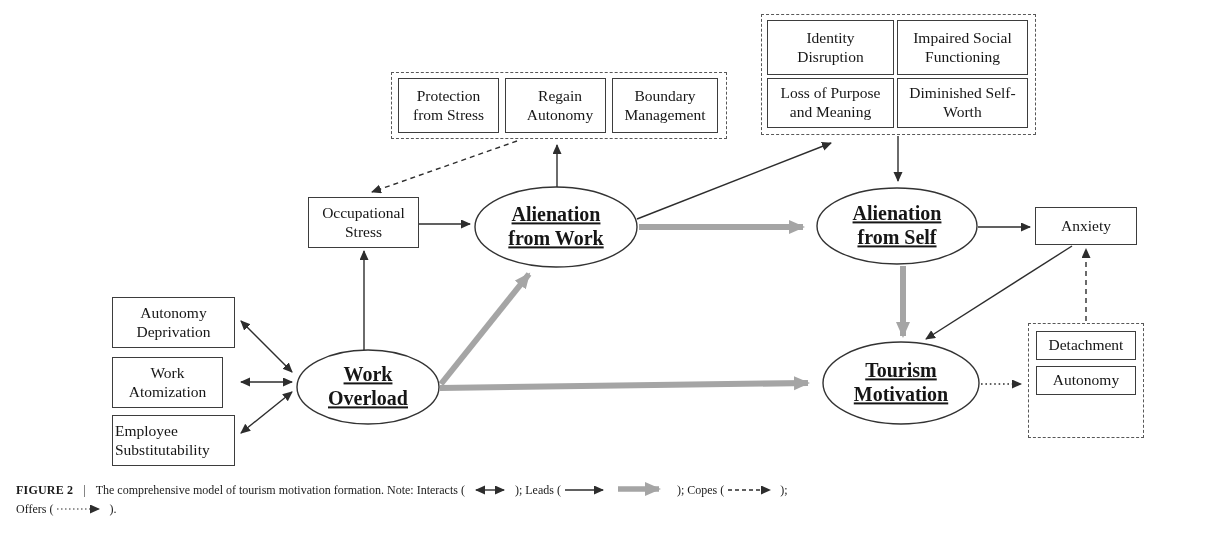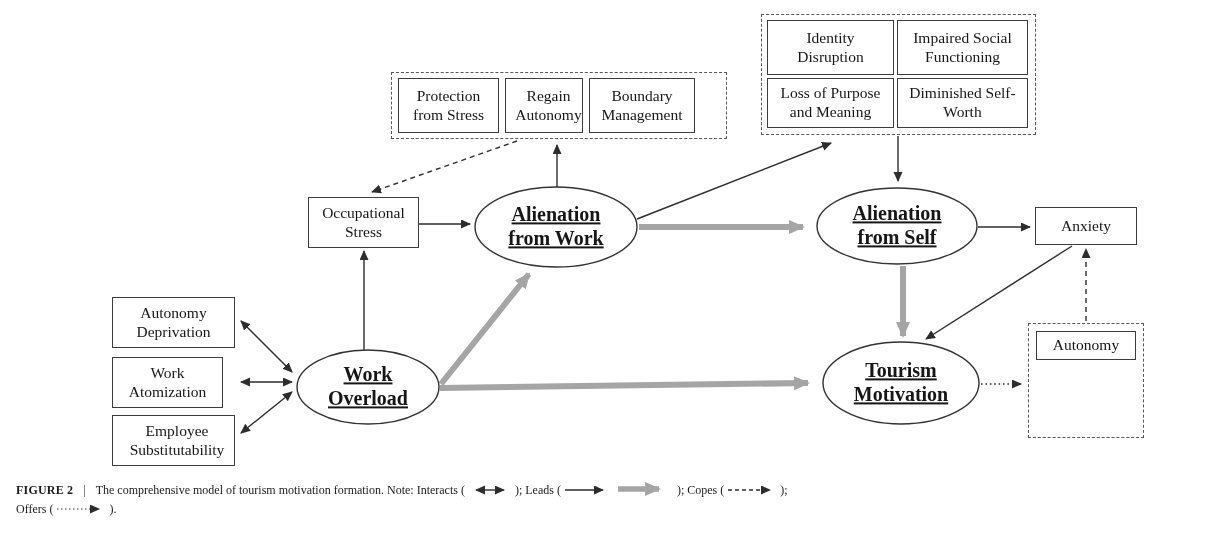--- a/index.html
+++ b/index.html
@@ -6,21 +6,21 @@
   #stage{
     position:relative;width:1228px;height:546px;background:#ffffff;overflow:hidden;
     font-family:"Liberation Serif","DejaVu Serif",serif;color:#161616;
   }
   #arrow-layer{position:absolute;left:0;top:0;z-index:1;}
   .box{
     position:absolute;z-index:2;background:#ffffff;border:1.5px solid #3d3d3d;
     display:flex;align-items:center;justify-content:center;text-align:center;
     font-size:15.5px;line-height:1.22;padding:2px 4px;box-sizing:border-box;
   }
-  .box.left-align{justify-content:flex-start;text-align:center;padding-left:11px;}
+  .box.left-align{justify-content:flex-start;text-align:left;padding-left:2px;}
   .group{
     position:absolute;z-index:2;border:1.5px dashed #585858;background:transparent;
     box-sizing:border-box;
   }
   .group .box{position:static;flex:0 0 auto;}
   .ellipse-label{
     position:absolute;z-index:3;transform:translate(-50%,-50%);
     text-align:center;font-weight:bold;font-size:20px;line-height:1.18;white-space:nowrap;text-decoration:underline;
   }
   .ellipse-label span{display:block;}
@@ -105,21 +105,21 @@
     <span>Occupational Stress</span>
   </div>
   <div class="box" style="left:1035px;top:207px;width:102px;height:38px;">
     <span>Anxiety</span>
   </div>
 
   <div class="group" id="coping-group" style="left:391px;top:72px;width:336px;height:67px;">
     <div class="box" style="width:101px;">
       <span>Protection from Stress</span>
     </div>
-    <div class="box" style="width:78px;padding-left:13px;">
+    <div class="box" style="width:101px;padding-left:13px;">
       <span>Regain Autonomy</span>
     </div>
     <div class="box" style="width:106px;">
       <span>Boundary Management</span>
     </div>
   </div>
 
   <div class="group" id="consequence-group" style="left:761px;top:14px;width:275px;height:121px;">
     <div class="box">
       <span>Identity Disruption</span>
@@ -129,20 +129,23 @@
     </div>
     <div class="box">
       <span>Loss of Purpose and Meaning</span>
     </div>
     <div class="box">
       <span>Diminished Self-Worth</span>
     </div>
   </div>
 
   <div class="group" id="benefit-group" style="left:1028px;top:323px;width:116px;height:115px;">
+    <div class="box">
+      <span>Detachment</span>
+    </div>
     <div class="box">
       <span>Autonomy</span>
     </div>
   </div>
 
   <div class="ellipse-label" style="left:368px;top:387px;">
     <span>Work</span>
     <span>Overload</span>
   </div>
   <div class="ellipse-label" style="left:556px;top:227px;">

